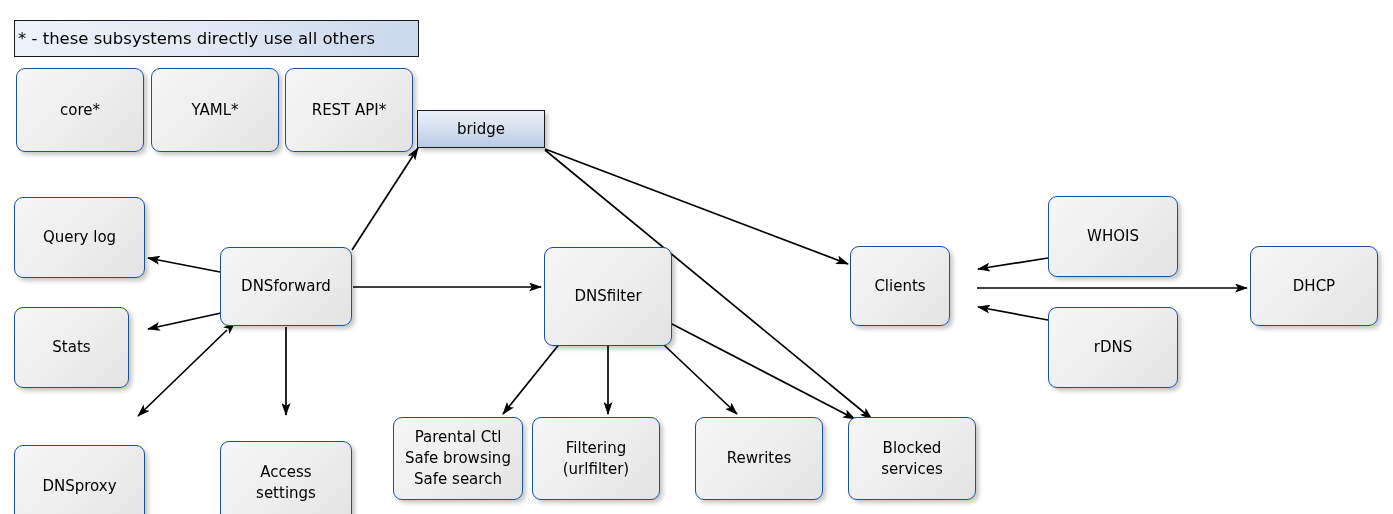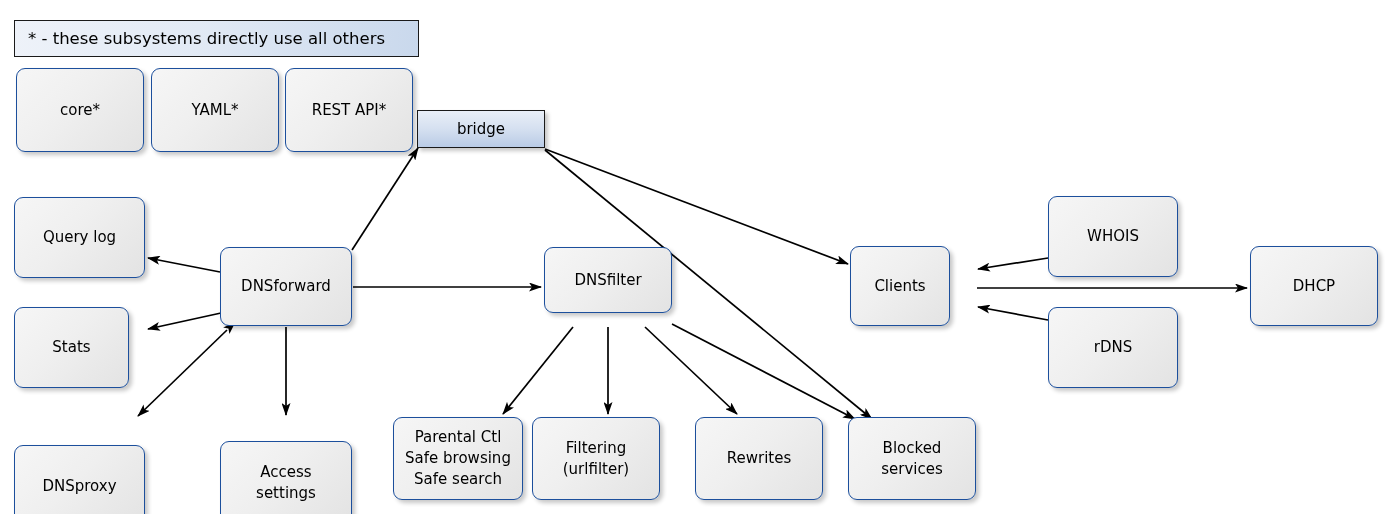--- a/index.html
+++ b/index.html
@@ -49,21 +49,21 @@
   }
   .legend {
     position: absolute;
     box-sizing: border-box;
     border: 1.4px solid #1a1a1a;
     border-radius: 0;
     background: linear-gradient(100deg, #eef2f9 0%, #e2eaf5 45%, #c9d8ec 100%);
     display: flex;
     align-items: center;
     justify-content: flex-start;
-    padding-left: 13px;
+    padding-left: 3px;
     color: #000000;
     font-size: 16.5px;
     z-index: 2;
   }
 </style>
 </head>
 <body>
 
 <div id="diagram">
 
@@ -100,21 +100,21 @@
     </div>
   <div id="node-slot">
       <div class="node" style="left: 16px; top: 68px; width: 128px; height: 84px;">core*</div>
       <div class="node" style="left: 151px; top: 68px; width: 128px; height: 84px;">YAML*</div>
       <div class="node" style="left: 285px; top: 68px; width: 128px; height: 84px;">REST API*</div>
       <div class="node bridge" style="left: 417px; top: 110px; width: 128px; height: 38px;">bridge</div>
       <div class="node" style="left: 14px; top: 197px; width: 131px; height: 81px;">Query log</div>
       <div class="node" style="left: 14px; top: 307px; width: 115px; height: 81px;">Stats</div>
       <div class="node" style="left: 14px; top: 417px; width: 131px; height: 83px; margin-top: 28px;">DNSproxy</div>
       <div class="node" style="left: 220px; top: 247px; width: 132px; height: 79px;">DNSforward</div>
-      <div class="node" style="left: 544px; top: 247px; width: 128px; height: 66px;">DNSfilter</div>
+      <div class="node" style="left: 544px; top: 247px; width: 128px; height: 99px;">DNSfilter</div>
       <div class="node" style="left: 850px; top: 246px; width: 100px; height: 80px;">Clients</div>
       <div class="node" style="left: 1048px; top: 196px; width: 130px; height: 81px;">WHOIS</div>
       <div class="node" style="left: 1048px; top: 307px; width: 130px; height: 81px;">rDNS</div>
       <div class="node" style="left: 1250px; top: 246px; width: 128px; height: 80px;">DHCP</div>
       <div class="node" style="left: 220px; top: 441px; width: 132px; height: 83px; text-align: center;">Access
 settings</div>
       <div class="node" style="left: 393px; top: 417px; width: 130px; height: 83px; border-radius: 9px;">Parental Ctl
 Safe browsing
 Safe search</div>
       <div class="node" style="left: 532px; top: 417px; width: 128px; height: 83px;">Filtering

